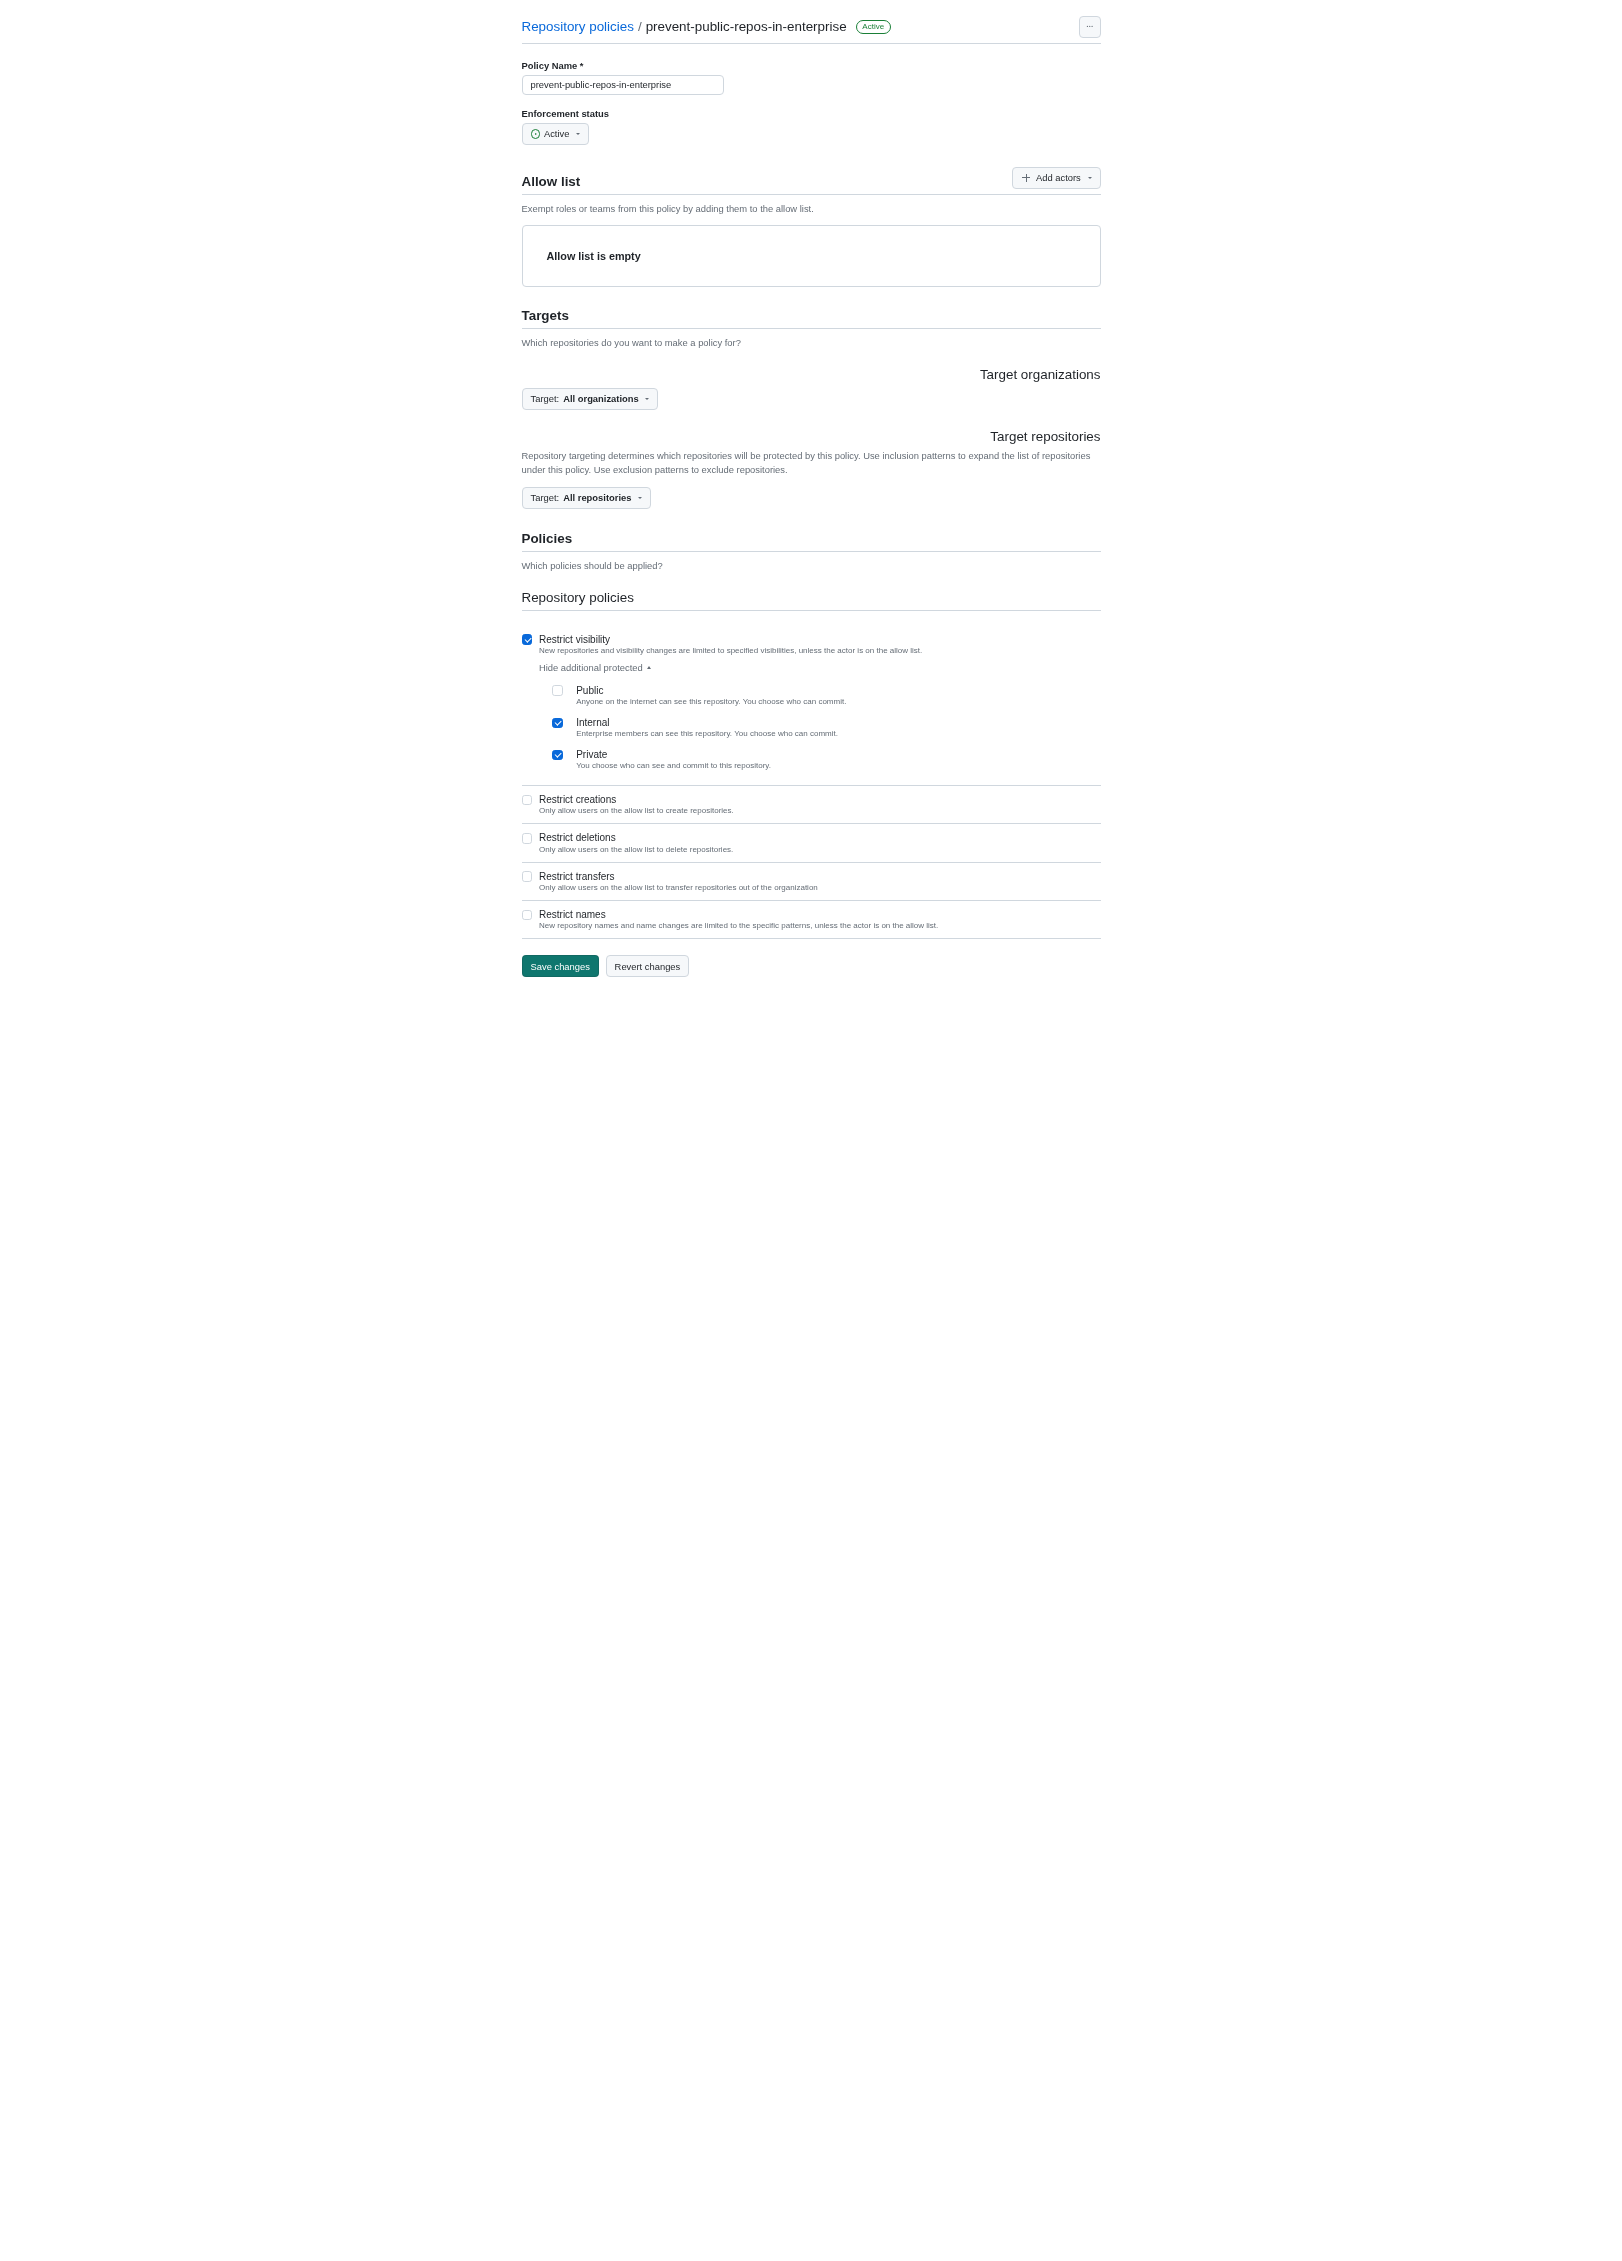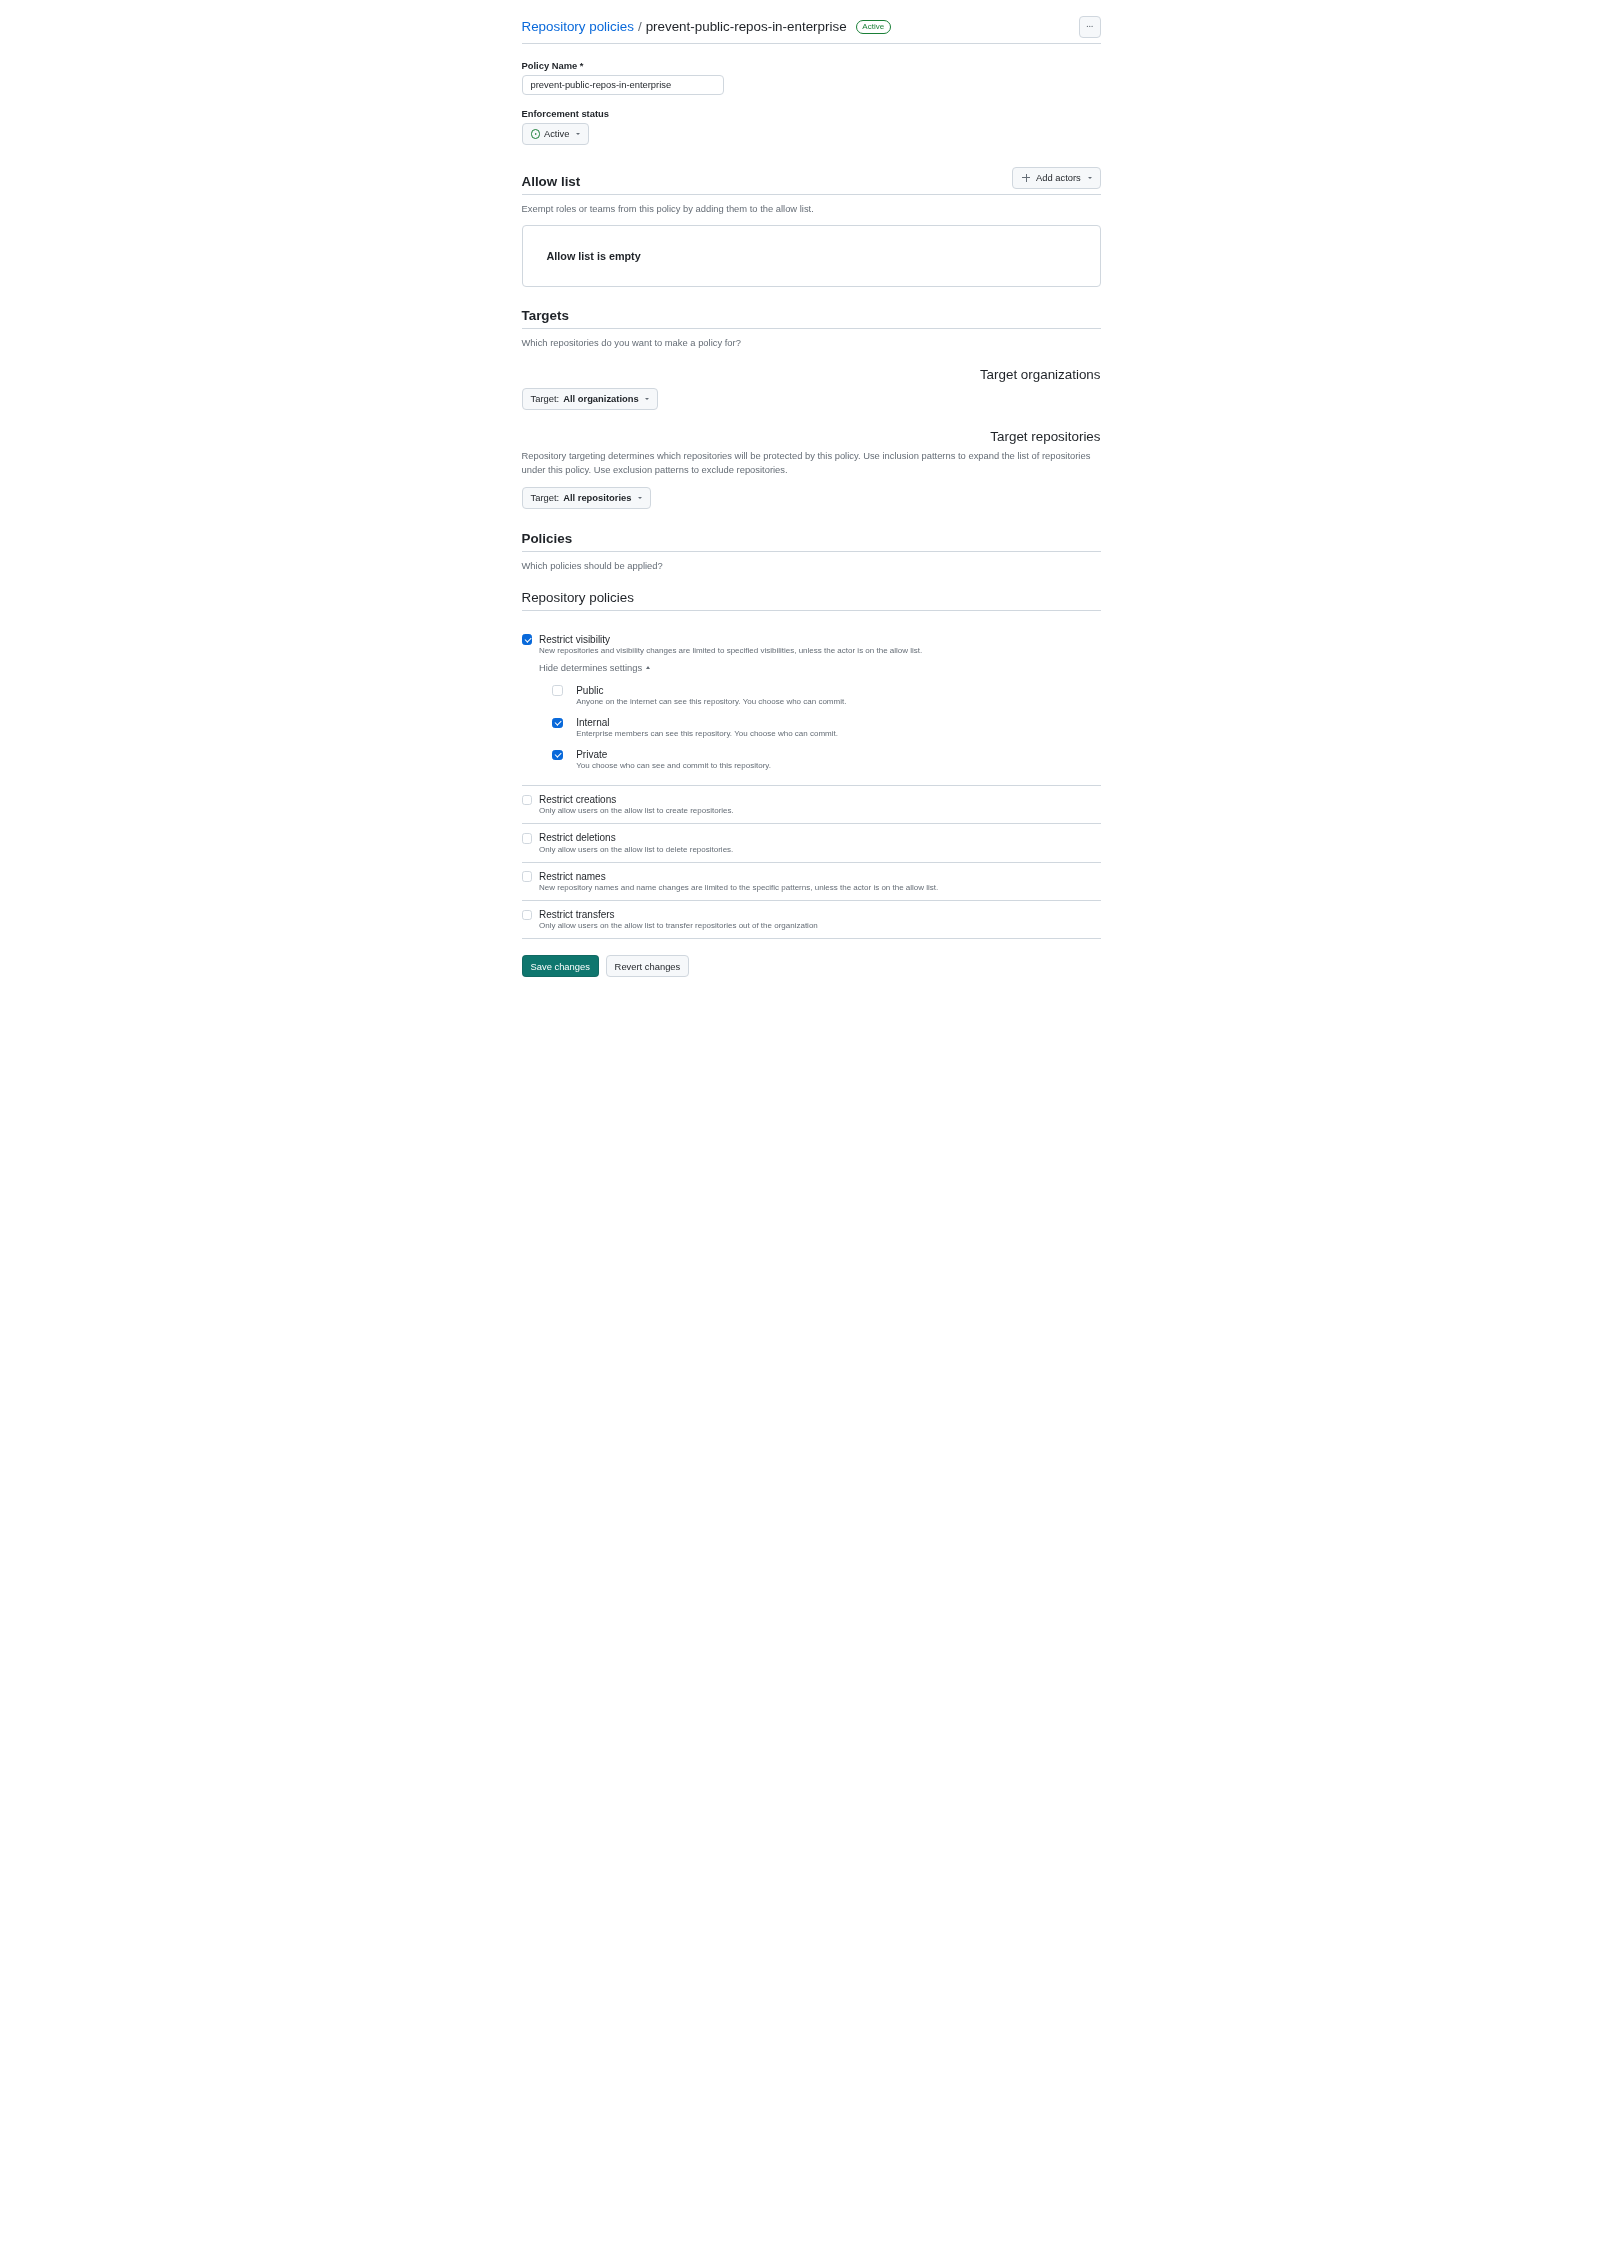--- a/index.html
+++ b/index.html
@@ -137,21 +137,21 @@
 
   <div class="rule-list">
 
     <div class="nested-first">
       <div class="rule" style="border-bottom:none; padding-bottom:0;">
         <input type="checkbox" class="cbx" checked="" style="">
         <div class="rule-body">
           <div class="rule-title">Restrict visibility</div>
           <div class="rule-desc">New repositories and visibility changes are limited to specified visibilities, unless the actor is on the allow list.</div>
           <div class="toggle-settings">
-            <span>Hide determines settings</span>
+            <span>Hide additional protected</span>
             <span class="chev-up"></span>
           </div>
           <div class="sub-rules">
             <div class="sub-rule">
               <input type="checkbox" class="cbx" style="">
               <div class="rule-body">
                 <div class="rule-title">Public</div>
                 <div class="rule-desc">Anyone on the internet can see this repository. You choose who can commit.</div>
               </div>
             </div>
@@ -186,30 +186,30 @@
       <input type="checkbox" class="cbx" style="">
       <div class="rule-body">
         <div class="rule-title">Restrict deletions</div>
         <div class="rule-desc">Only allow users on the allow list to delete repositories.</div>
       </div>
     </div>
 
     <div class="rule">
       <input type="checkbox" class="cbx" style="">
       <div class="rule-body">
+        <div class="rule-title">Restrict transfers</div>
+        <div class="rule-desc">Only allow users on the allow list to transfer repositories out of the organization</div>
+      </div>
+    </div>
+
+    <div class="rule">
+      <input type="checkbox" class="cbx" style="">
+      <div class="rule-body">
         <div class="rule-title">Restrict names</div>
         <div class="rule-desc">New repository names and name changes are limited to the specific patterns, unless the actor is on the allow list.</div>
-      </div>
-    </div>
-
-    <div class="rule">
-      <input type="checkbox" class="cbx" style="">
-      <div class="rule-body">
-        <div class="rule-title">Restrict transfers</div>
-        <div class="rule-desc">Only allow users on the allow list to transfer repositories out of the organization</div>
       </div>
     </div>
 
   </div>
 
   
   <div class="footer-actions">
     <button class="btn btn-primary">Save changes</button>
     <button class="btn">Revert changes</button>
   </div>

